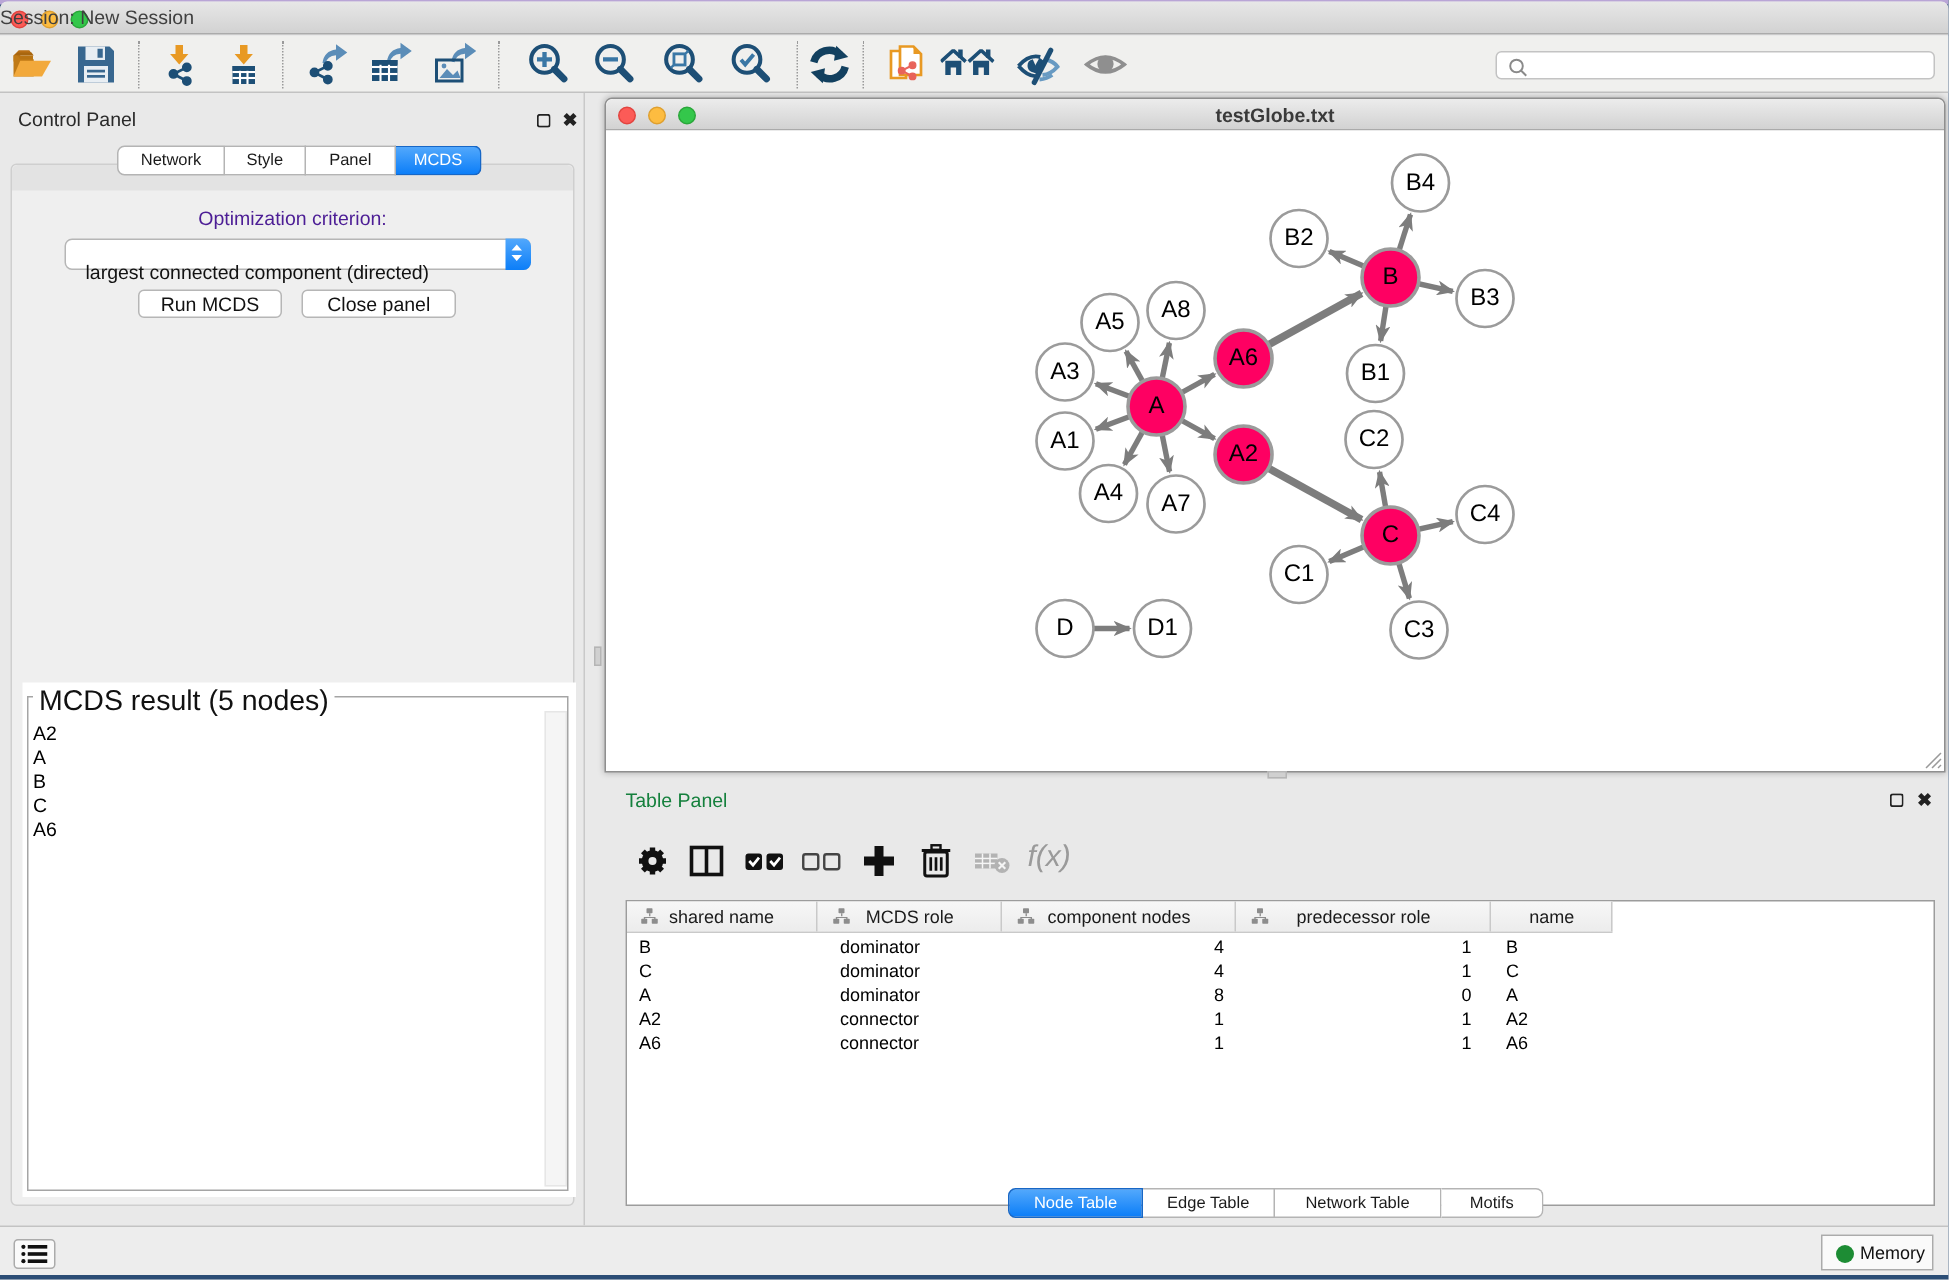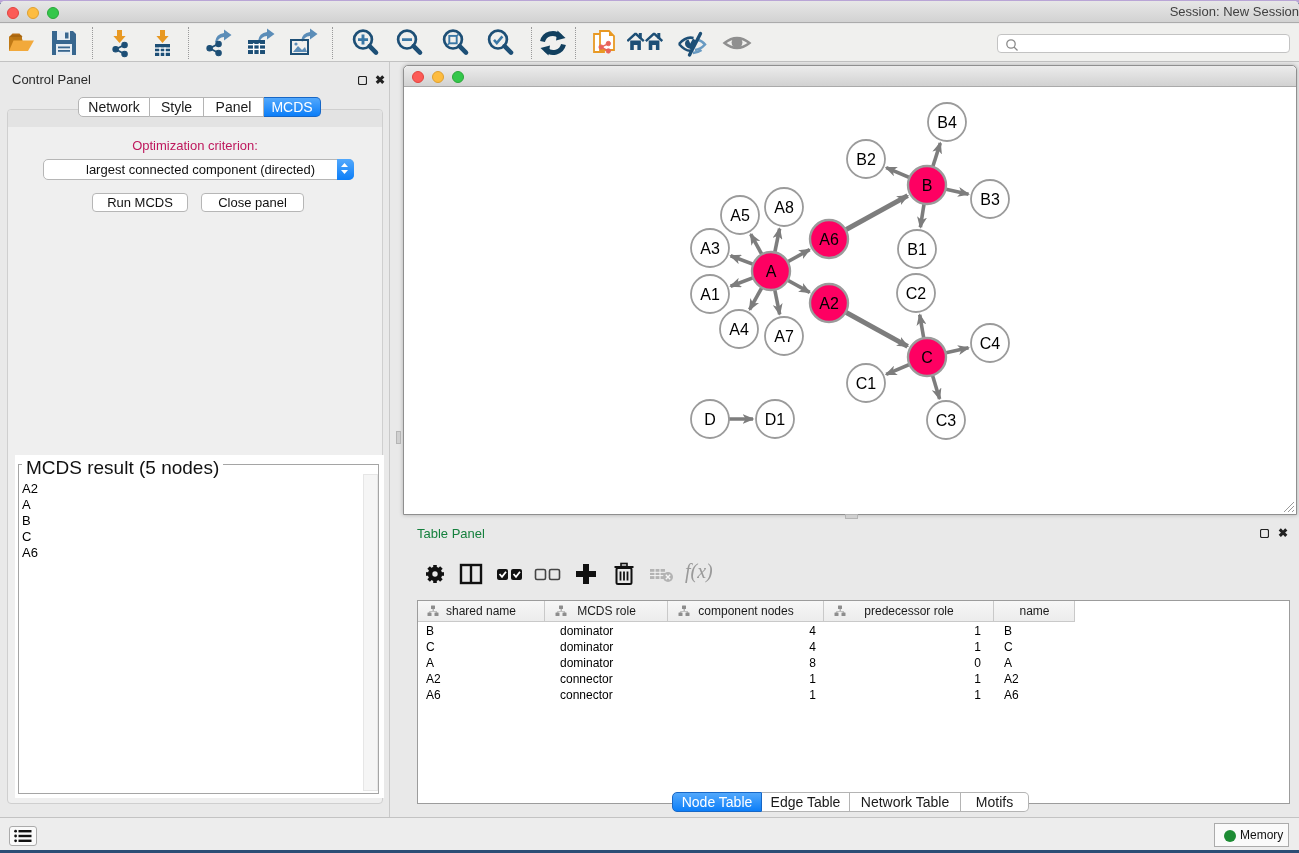--- a/index.html
+++ b/index.html
@@ -1,38 +1,38 @@
 <!DOCTYPE html>
 <html><head><meta charset="utf-8"><style>
 * { margin:0; padding:0; box-sizing:border-box; }
 html,body { width:1299px; height:853px; overflow:hidden; }
 body { font-family:"Liberation Sans", sans-serif; background:#2b4d75; position:relative; }
 #top-strip { position:absolute; left:0; top:0; width:1299px; height:3px; background:#b9a5d6; }
 #win { position:absolute; left:0; top:1px; width:1299px; height:849px; border-radius:5px 5px 0 0; background:#e9e9e9; overflow:hidden; }
 #titlebar { position:absolute; left:0; top:0; width:100%; height:22px; background:linear-gradient(#e7e7e7,#d2d2d2); border-bottom:1px solid #ababab; }
-#titlebar .title { position:absolute; width:100%; text-align:right; top:3px; font-size:13px; color:#404040; }
+#titlebar .title { position:absolute; width:100%; text-align:left; top:3px; font-size:13px; color:#404040; }
 .tl { position:absolute; top:6px; width:12px; height:12px; border-radius:50%; }
 #toolbar { position:absolute; left:0; top:23px; width:100%; height:38px; background:#f0f0ee; border-bottom:1px solid #c2c2c2; }
 .tbi { position:absolute; top:4px; }
 .tbsep { position:absolute; top:3px; height:32px; width:0; border-left:1px dotted #9a9a9a; }
 #search { position:absolute; left:997px; top:10px; width:293px; height:19px; background:#fff; border:1px solid #c3c3c3; border-radius:4px; }
 #search svg { position:absolute; left:7px; top:3px; }
 #cpanel { position:absolute; left:0; top:61px; width:390px; height:755px; background:#e9e9e9; border-right:1px solid #c9c9c9; }
 #cpanel .phead { position:absolute; left:12px; top:10px; font-size:13px; color:#2a2a2a; }
 .wicons { position:absolute; top:11px; font-size:12px; color:#222; }
 #tabpane { position:absolute; left:7px; top:47px; width:376px; height:695px; border:1px solid #cfcfcf; border-radius:4px; background:#efefef; }
 #tabpane .band { position:absolute; left:0; top:0; width:100%; height:17px; background:#e3e3e3; border-radius:4px 4px 0 0; }
 #segtabs { position:absolute; left:78px; top:35px; height:20px; display:flex; z-index:5; }
-.seg { height:20px; background:#fff; border:1px solid #b4b4b4; border-left:none; font-size:14px; color:#1a1a1a; text-align:center; line-height:19px; }
+.seg { height:20px; background:#fff; border:1px solid #b4b4b4; border-left:none; font-size:11px; color:#1a1a1a; text-align:center; line-height:19px; }
 .seg.first { border-left:1px solid #b4b4b4; border-radius:5px 0 0 5px; }
 .seg.last { border-radius:0 5px 5px 0; }
 .seg.sel { background:linear-gradient(#52a8fc,#0c7ef8); color:#fff; border-color:#1767c6; }
-#optlabel { position:absolute; left:0; top:76px; width:390px; text-align:center; font-size:13px; color:#be185d; }
+#optlabel { position:absolute; left:0; top:76px; width:390px; text-align:center; font-size:13px; color:#4c1d95; }
 #dropdown { position:absolute; left:43px; top:97px; width:311px; height:21px; background:#fff; border:1px solid #b6b6b6; border-radius:5px; font-size:13px; color:#111; }
-#dropdown .txt { position:absolute; left:13px; top:2px;margin-left:29px; }
+#dropdown .txt { position:absolute; left:13px; top:14px; }
 #dropdown .step { position:absolute; right:-1px; top:-1px; width:17px; height:21px; background:linear-gradient(#52a8fc,#0c7ef8); border-radius:0 5px 5px 0; }
 .btn { position:absolute; height:19px; background:#fff; border:1px solid #b6b6b6; border-radius:4px; font-size:13px; color:#111; text-align:center; line-height:18px; }
 #resultwrap { position:absolute; left:15px; top:393px; width:369px; height:343px; background:#fff; font-size:13px; color:#000; }
 #groupbox { position:absolute; left:3px; top:9px; width:361px; height:330px; border:1px solid #a5a5a5; }
 #groupbox .gtitle { position:absolute; left:3px; top:-8px; background:#fff; padding:0 4px; font-size:19px; color:#111; }
 #gblist { position:absolute; left:4px; top:20px; width:360px; height:320px; }
 #gblist .it { position:absolute; left:3px; }
 #gbsb { position:absolute; left:348px; top:19px; width:15px; height:317px; background:#f5f5f5; border:1px solid #e6e6e6; }
 #netwin { position:absolute; left:403px; top:64px; width:894px; height:450px; background:#fff; border:1px solid #8f8f8f; border-radius:5px 5px 0 0; box-shadow:0 0 4px rgba(0,0,0,0.25); }
 #nettitle { position:absolute; left:0; top:0; width:100%; height:21px; background:linear-gradient(#ececec,#d2d2d2); border-bottom:1px solid #aaa; border-radius:5px 5px 0 0; }
@@ -247,20 +247,21 @@
         <div class="it" style="top:70px">A6</div>
       </div>
       <div id="gbsb"></div>
     </div>
   </div>
   <div id="netwin">
     <div id="nettitle">
       <div class="tl" style="left:8px;top:5px;background:#fc5b57;border:1px solid #e2443f"></div>
       <div class="tl" style="left:28px;top:5px;background:#fdbc40;border:1px solid #dfa02f"></div>
       <div class="tl" style="left:48px;top:5px;background:#34c74b;border:1px solid #2aa73a"></div>
+      <div class="title">testGlobe.txt</div>
     </div>
     <svg id="graph" style="position:absolute;left:0;top:21px" width="892" height="427" viewBox="0 0 892 427">
       <defs>
           <marker id="arr" viewBox="0 0 12 10" refX="10.5" refY="5" markerWidth="12" markerHeight="10" orient="auto" markerUnits="userSpaceOnUse">
             <path d="M0 0 L12 5 L0 10 L3.2 5 z" fill="#7d7d7d"></path>
           </marker>
         </defs>
       <line x1="367.0" y1="184.0" x2="326.6" y2="199.2" stroke="#7d7d7d" stroke-width="3.6" marker-end="url(#arr)"></line>
 <line x1="367.0" y1="184.0" x2="326.6" y2="168.8" stroke="#7d7d7d" stroke-width="3.6" marker-end="url(#arr)"></line>
 <line x1="367.0" y1="184.0" x2="345.6" y2="222.7" stroke="#7d7d7d" stroke-width="3.6" marker-end="url(#arr)"></line>
@@ -381,21 +382,21 @@
 <g stroke="#fff" stroke-width="1">
                 <line x1="2" y1="11.3" x2="17" y2="11.3"></line>
                 <line x1="2" y1="14.6" x2="17" y2="14.6"></line>
 <line x1="7" y1="8" x2="7" y2="18"></line>
                 <line x1="12" y1="8" x2="12" y2="18"></line>
               </g>
 <circle cx="20" cy="16" r="5" fill="#888"></circle>
 <path d="M17.8 13.8 l4.4 4.4 M22.2 13.8 l-4.4 4.4" stroke="#fff" stroke-width="1.4"></path>
             </g>
           </svg></div>
-      <div style="position:absolute;left:278px;top:-1px;font-family:Liberation Serif, serif;font-style:italic;font-size:20px;color:#9a9a9a">f(x)</div>
+      <div style="position:absolute;left:278px;top:-1px;font-family:Liberation Sans, sans-serif;font-style:italic;font-size:20px;color:#9a9a9a">f(x)</div>
     </div>
     <div id="tbl">
       <div id="thead">
           <div class="hc" style="left:0px;width:127px"><svg class="hicon" style="left:9px" width="12" height="12" viewBox="0 0 12 12">
               <g fill="#8d8d8d">
                 <rect x="4" y="0.5" width="4" height="3.4" rx="0.5"></rect>
                 <rect x="0.5" y="7.5" width="4" height="3.4" rx="0.5"></rect>
                 <rect x="7.5" y="7.5" width="4" height="3.4" rx="0.5"></rect>
                 <path d="M5.7 3.9 h0.9 v2 h-0.9 z M2.2 7.6 v-1.2 h7.8 v1.2 h-0.9 v-0.6 h-6 v0.6 z"></path>
               </g>

